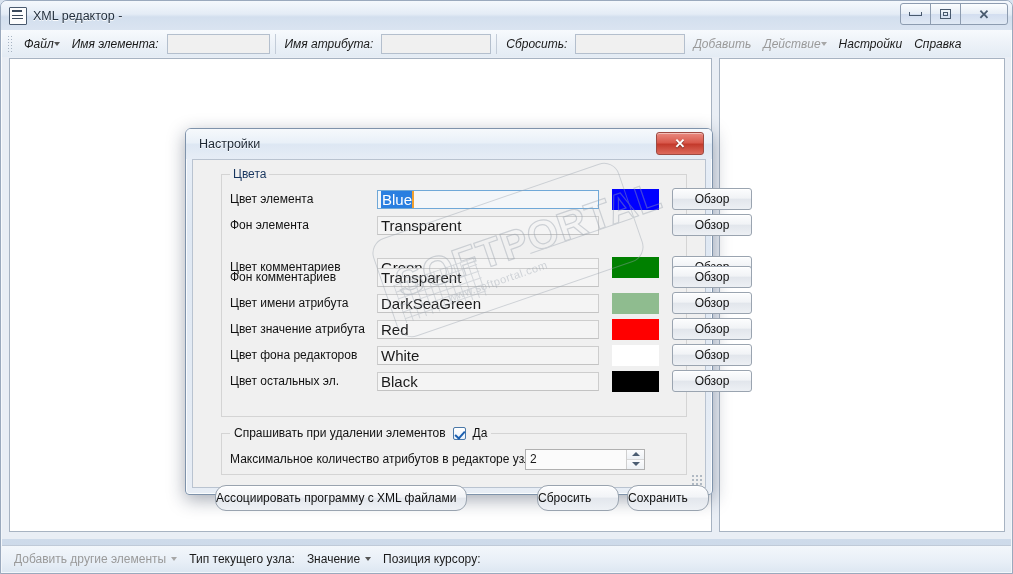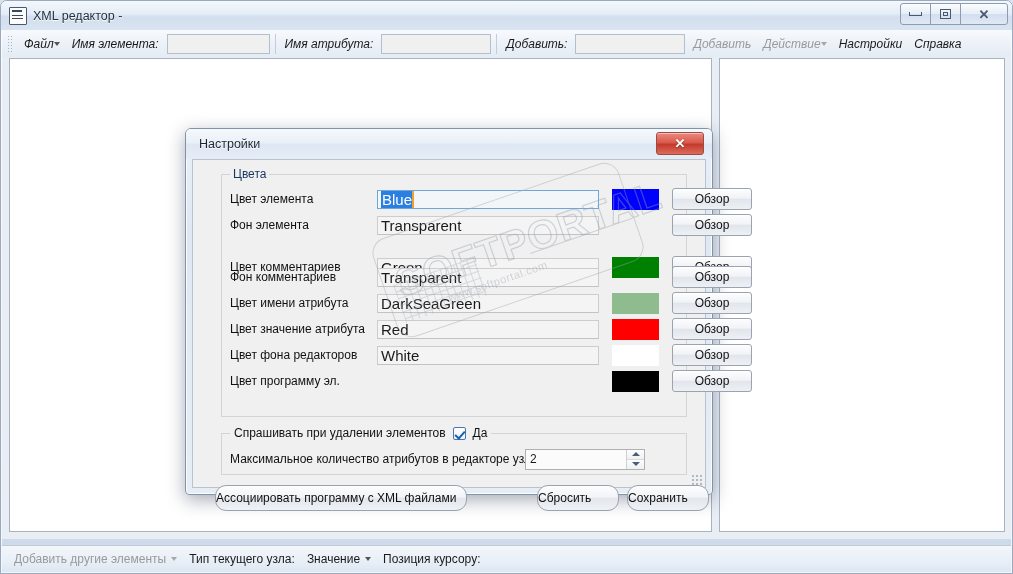--- a/index.html
+++ b/index.html
@@ -345,21 +345,21 @@
         <span>Имя элемента:</span>
       </div>
       <div class="tb-input" style="width:103px"></div>
       <div class="tb-sep"></div>
       <div class="tb-item">
         <span>Имя атрибута:</span>
       </div>
       <div class="tb-input" style="width:110px"></div>
       <div class="tb-sep"></div>
       <div class="tb-item">
-        <span>Добавить:</span>
+        <span>Сбросить:</span>
       </div>
       <div class="tb-input" style="width:110px"></div>
       <div class="tb-item dim">
         <span>Добавить</span>
       </div>
       <div class="tb-item dim">
         <span>Действие</span>
         <span class="caret dim"></span>
       </div>
       <div class="tb-item">
@@ -444,21 +444,22 @@
               <div class="swatch" style="background: rgb(255, 0, 0);"></div>
               <div class="browse-btn">Обзор</div>
             </div>
             <div class="row" style="top: 168px;">
               <span class="row-label">Цвет фона редакторов</span>
               <div class="row-input">White</div>
               <div class="swatch" style="background: rgb(255, 255, 255);"></div>
               <div class="browse-btn">Обзор</div>
             </div>
             <div class="row" style="top: 194px;">
-              <span class="row-label">Цвет программу эл.</span>
+              <span class="row-label">Цвет остальных эл.</span>
+              <div class="row-input">Black</div>
               <div class="swatch" style="background: rgb(0, 0, 0);"></div>
               <div class="browse-btn">Обзор</div>
             </div>
           </div>
       </div>
 
       <div class="groupbox group-extra">
         <div class="chk-row">
           <span>Спрашивать при удалении элементов</span>
           <span class="checkbox"></span>

